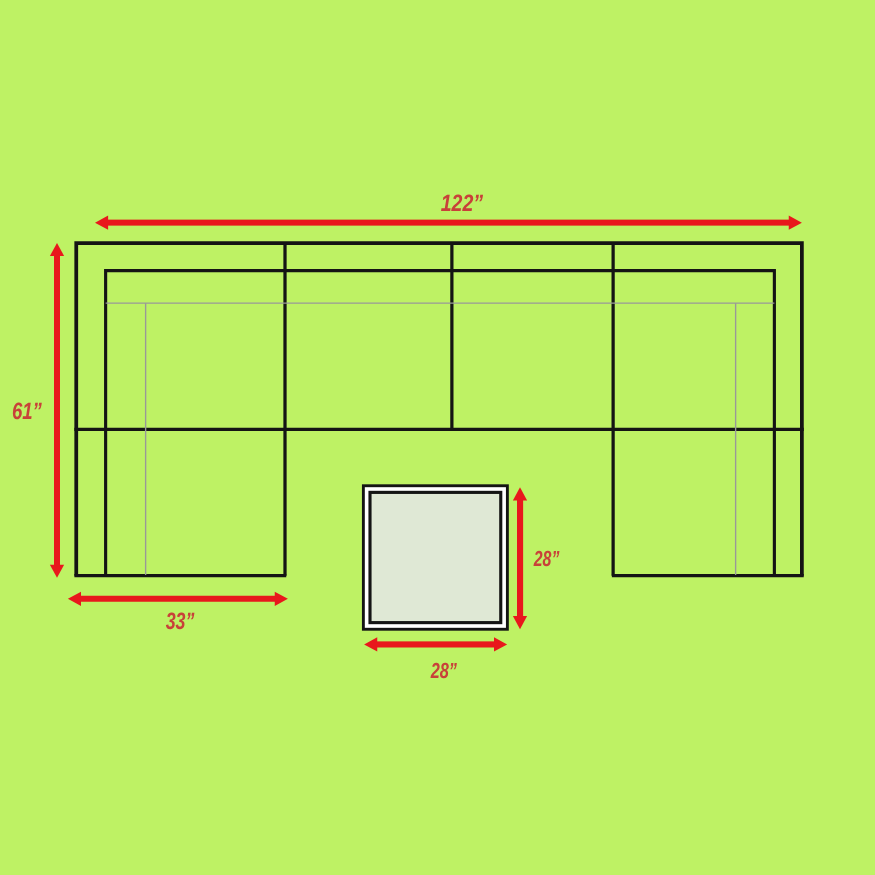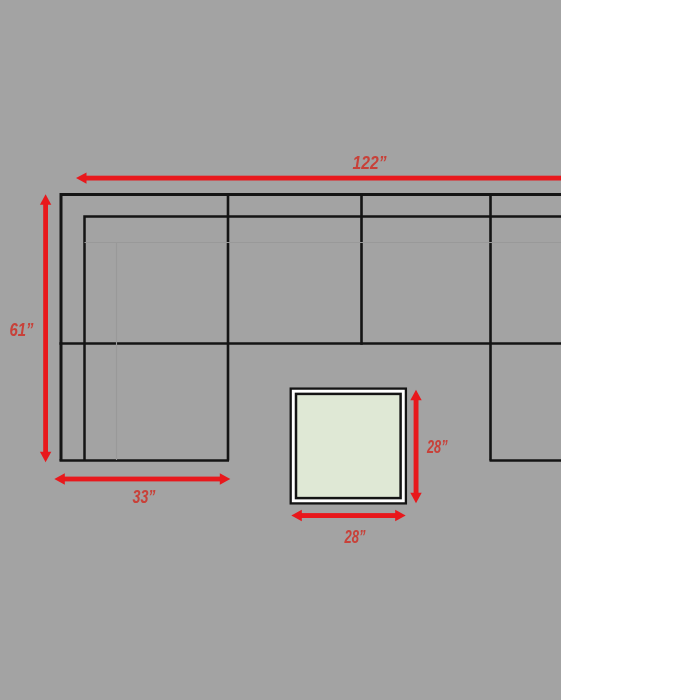--- a/index.html
+++ b/index.html
@@ -1,16 +1,16 @@
 <!DOCTYPE html>
 <html><head>
 <meta charset="utf-8">
 <style>
   html,body{margin:0;padding:0;background:#ffffff;}
-  .page{width:561px;height:700px;position:relative;background:#a3a3a3;overflow:hidden;}
+  .page{width:700px;height:700px;position:relative;background:#bef264;overflow:hidden;}
   svg{position:absolute;left:0;top:0;}
   text{font-family:"Liberation Sans", sans-serif;font-weight:bold;font-style:italic;}
 </style>
 </head>
 <body>
 <div class="page">
 <svg width="700" height="700" viewBox="0 0 700 700">
 
   <path d="M 61 460.5 V 194.5 H 641.5 V 460.5" fill="none" stroke="#141414" stroke-width="3"></path>
 

